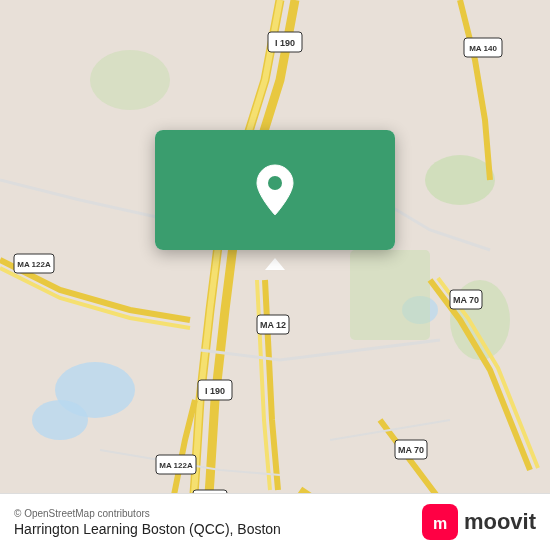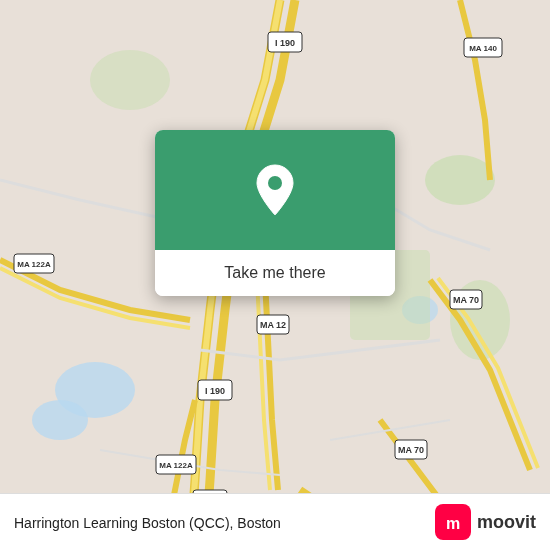--- a/index.html
+++ b/index.html
@@ -108,21 +108,21 @@
       background: #f04;
       display: flex;
       align-items: center;
       justify-content: center;
       color: white;
       font-size: 18px;
       font-weight: bold;
     }
 
     .moovit-text {
-      font-size: 18px;
+      font-size: 22px;
       font-weight: bold;
       color: #333;
       text-align: center;
     }
   </style>
 </head>
 <body>
 
 <div id="map-container">
 
@@ -202,25 +202,25 @@
   </svg>
 
   <div id="popup-card">
     <div id="popup-map-area">
 
       <svg class="pin-icon" viewBox="0 0 44 54" xmlns="http://www.w3.org/2000/svg">
         <path d="M22 2 C12 2 4 10 4 20 C4 32 22 52 22 52 C22 52 40 32 40 20 C40 10 32 2 22 2 Z" fill="white" stroke="white" stroke-width="1"></path>
         <circle cx="22" cy="20" r="7" fill="#3a9d6e"></circle>
       </svg>
     </div>
-    <button id="popup-button">Take me there</button>
   </div>
 
   <div id="bottom-bar">
     <div id="bottom-left">
+      <span id="copyright-text">© OpenStreetMap contributors</span>
       <span id="location-title">Harrington Learning Boston (QCC), Boston</span>
     </div>
     <div id="moovit-logo">
       <div class="moovit-icon">
         <svg width="28" height="28" viewBox="0 0 28 28" xmlns="http://www.w3.org/2000/svg">
           <rect width="28" height="28" rx="6" fill="#ff0044"></rect>
           <text x="14" y="21" text-anchor="middle" font-size="16" font-weight="bold" fill="white">m</text>
         </svg>
       </div>
       <span class="moovit-text">moovit</span>

